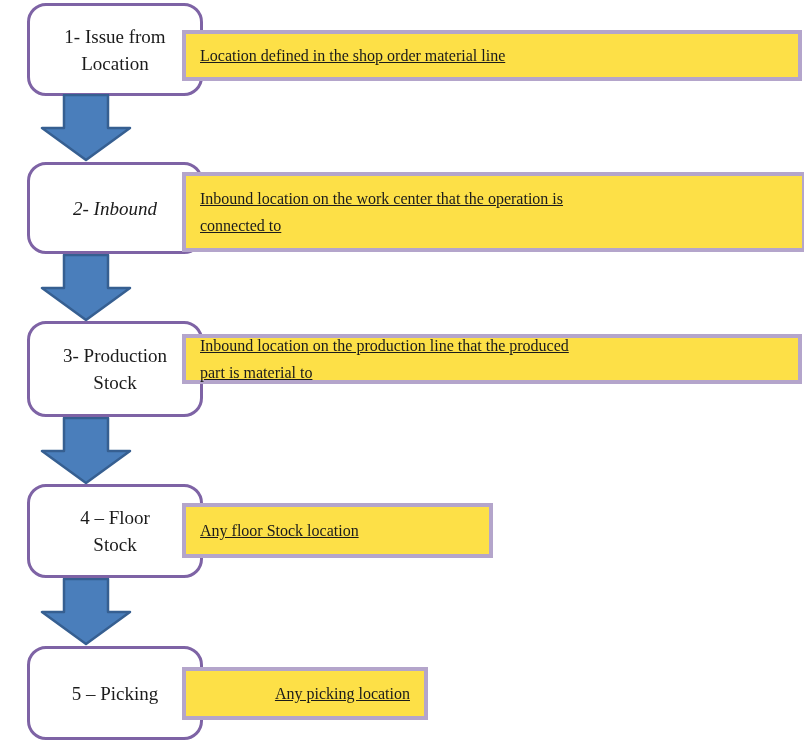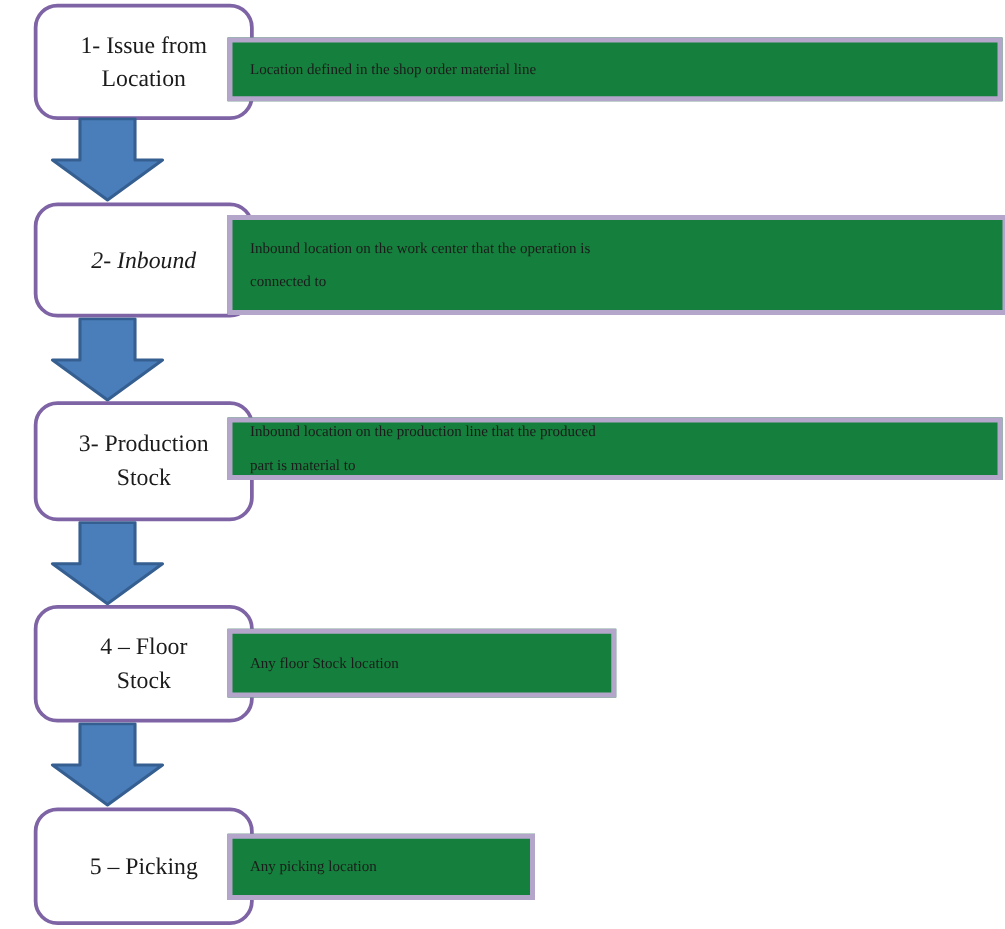--- a/index.html
+++ b/index.html
@@ -40,35 +40,36 @@
   .s2 { top: 162px; height: 92px; font-style: italic; }
   .s3 { top: 321px; height: 96px; }
   .s4 { top: 484px; height: 94px; }
   .s5 { top: 646px; height: 94px; }
 
   
   .desc {
     position: absolute;
     left: 182px;
     box-sizing: border-box;
-    background: #15803d;
+    background: #fde047;
     border: 4px solid var(--desc-border, #B4A5CB);
     display: flex;
     align-items: center;
-    font-size: 12px;
+    font-size: 16px;
     line-height: 27px;
     padding: 0 14px;
+    text-decoration: underline;
   }
   .desc .line { display: block; }
 
   .d1 { top: 30px;  width: 620px; height: 51px; }
   .d2 { top: 172px; width: 624px; height: 80px; }
   .d3 { top: 334px; width: 620px; height: 50px; }
   .d4 { top: 503px; width: 311px; height: 55px; }
-  .d5 { top: 667px; width: 246px; height: 53px; }
+  .d5 { top: 667px; width: 246px; height: 53px; justify-content: flex-end; }
 
   
   .arrow {
     position: absolute;
     left: 40px;
     width: 92px;
     height: 68px;
   }
   .a1 { top: 94px;  }
   .a2 { top: 254px; }

